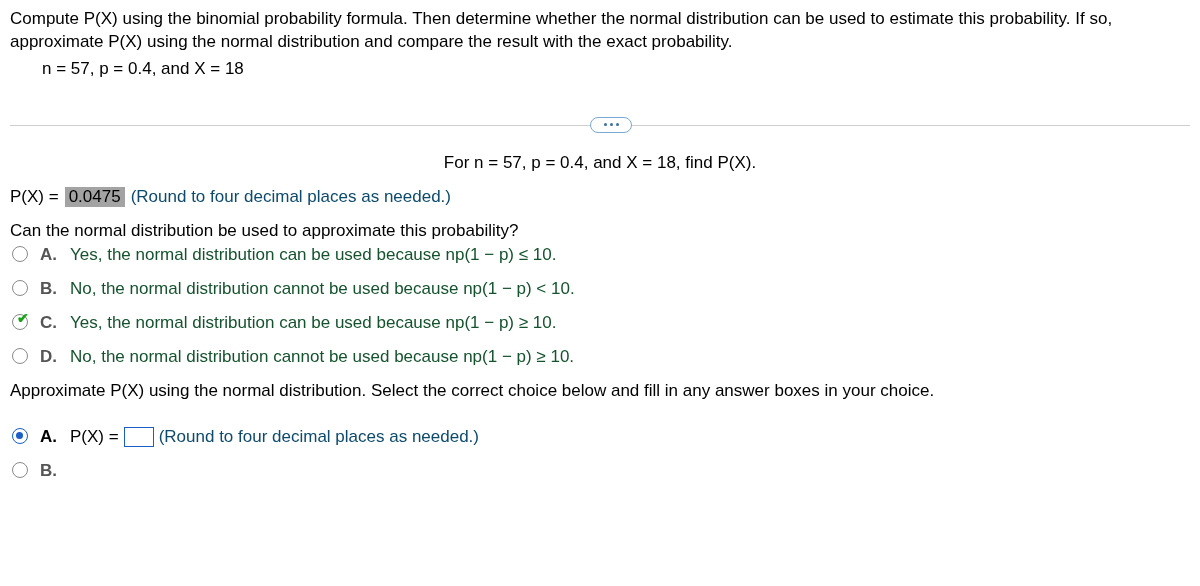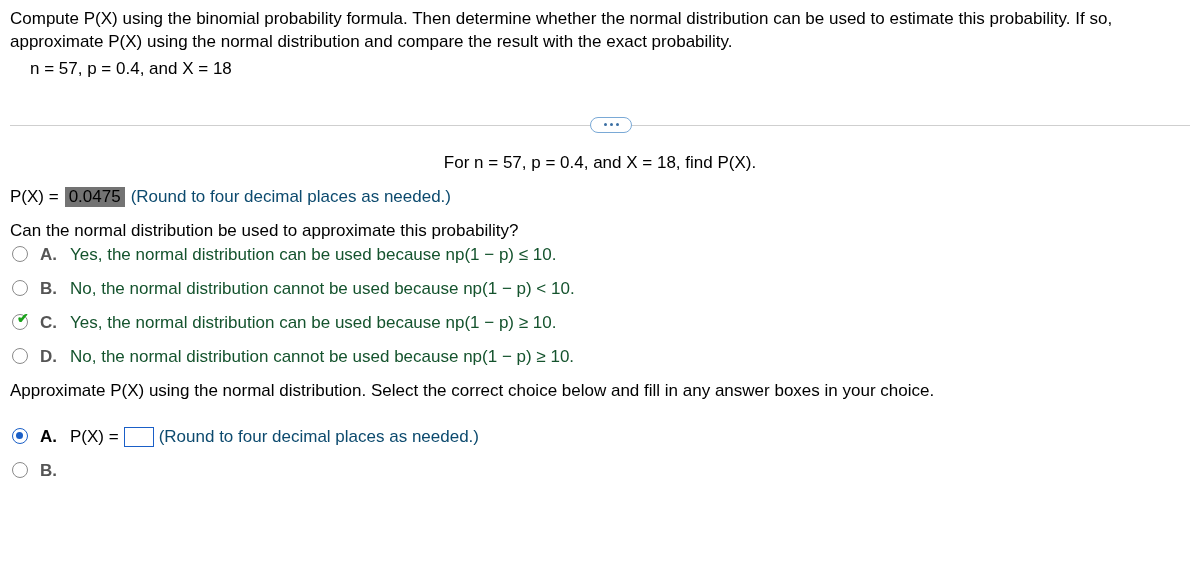--- a/index.html
+++ b/index.html
@@ -6,21 +6,21 @@
   body {
     margin: 0;
     padding: 8px 10px;
     font-family: Arial, Helvetica, sans-serif;
     font-size: 17px;
     color: #000;
     background: #fff;
     width: 1200px;
   }
   .intro { line-height: 1.35; margin-bottom: 5px; }
-  .params { margin-left: 20px; margin-bottom: 36px; }
+  .params { margin-left: 32px; margin-bottom: 36px; }
   .hr-area {
     position: relative;
     height: 20px;
     margin-bottom: 18px;
   }
   .hr-line {
     position: absolute;
     top: 10px; left: 0; right: 0;
     height: 1px;
     background: #cfcfcf;
@@ -39,21 +39,21 @@
     justify-content: center;
     gap: 3px;
     cursor: pointer;
   }
   .ellipsis-pill span {
     width: 3px; height: 3px; border-radius: 50%; background: #3b6fa3;
   }
   .q-line { margin-bottom: 14px; text-align: center; }
   .pxline { display: flex; align-items: center; gap: 6px; margin-bottom: 14px; }
   .val-box {
-    background: #737373;
+    background: #a3a3a3;
     padding: 0 4px;
   }
   .hint { color: #0c4a6e; }
   .subq { margin-bottom: 2px; }
   .choices { margin-left: 2px; }
   .choice-row {
     display: flex;
     align-items: center;
     gap: 10px;
     margin-bottom: 10px;

